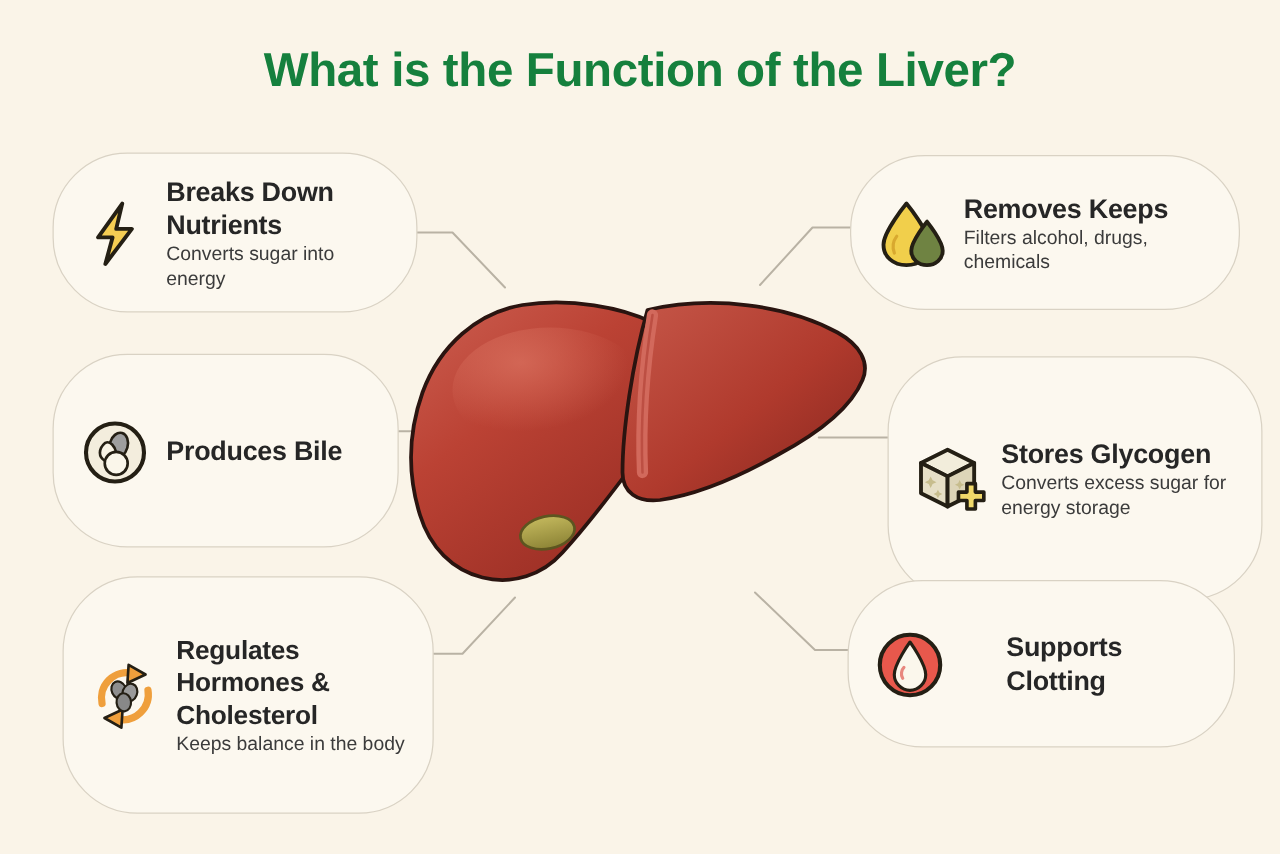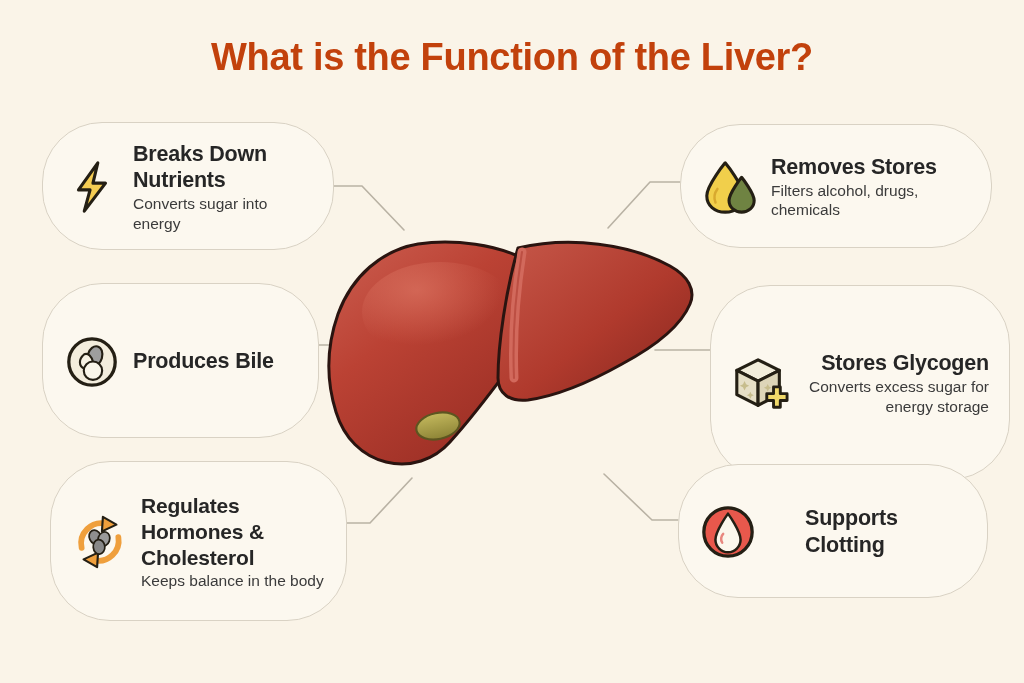--- a/index.html
+++ b/index.html
@@ -23,21 +23,21 @@
   
   #page-title {
     position: absolute;
     top: 36px;
     left: 0;
     width: 1024px;
     text-align: center;
     font-size: 38px;
     font-weight: bold;
     letter-spacing: -0.3px;
-    color: #c2410c;
+    color: #15803d;
   }
 
   
   #connectors {
     position: absolute;
     top: 0; left: 0;
     width: 1024px;
     height: 683px;
     pointer-events: none;
   }
@@ -85,25 +85,25 @@
   .card-desc {
     font-size: 15.5px;
     color: #3b3b3b;
     line-height: 1.28;
     margin-top: 0;
   }
 
   
   #card-breaks-down-nutrients { left: 42px;  top: 122px; width: 292px; height: 128px; }
   #card-produces-bile         { left: 42px;  top: 283px; width: 277px; height: 155px; justify-content: center; }
-  #card-regulates-hormones    { left: 50px;  top: 461px; width: 297px; height: 160px; }
+  #card-regulates-hormones    { left: 50px;  top: 461px; width: 297px; height: 190px; }
 
   
   #card-removes-toxins        { left: 680px; top: 124px; width: 312px; height: 124px; }
-  #card-stores-glycogen       { left: 710px; top: 285px; width: 300px; height: 195px; text-align: right; }
+  #card-stores-glycogen       { left: 710px; top: 285px; width: 300px; height: 195px; }
   #card-supports-clotting     { left: 678px; top: 464px; width: 310px; height: 134px; gap: 36px; }
 
   
   #card-regulates-hormones .card-title { font-size: 21px; }
 </style>
 </head>
 <body>
 
 <div id="stage">
 
@@ -213,21 +213,21 @@
 
   <div class="card" id="card-removes-toxins">
     <div class="card-icon">
       <svg viewBox="0 0 60 60" width="58" height="58">
         <path d="M25 5 C25 5 6 28 6 39 C6 49 14 56 25 56 C36 56 44 49 44 39 C44 28 25 5 25 5 Z" fill="#f1cf4b" stroke="#241f14" stroke-width="3.2" stroke-linejoin="round"></path>
         <path d="M15 46 C13 41 14 36 17 32" fill="none" stroke="#d8a92f" stroke-width="2.6" stroke-linecap="round"></path>
         <path d="M42 20 C42 20 29 36 29 44 C29 51 35 56 42 56 C49 56 55 51 55 44 C55 36 42 20 42 20 Z" fill="#6f8342" stroke="#241f14" stroke-width="3.2" stroke-linejoin="round"></path>
       </svg>
     </div>
     <div class="card-text">
-      <div class="card-title">Removes Stores</div>
+      <div class="card-title">Removes Keeps</div>
       <div class="card-desc">Filters alcohol, drugs, chemicals</div>
     </div>
   </div>
 
   <div class="card" id="card-stores-glycogen">
     <div class="card-icon">
       <svg viewBox="0 0 60 60" width="58" height="58">
         <g stroke="#241f14" stroke-width="3.2" stroke-linejoin="round">
           <path d="M28 5 L50 16 L28 27 L6 16 Z" fill="#f2eddb"></path>
           <path d="M6 16 L6 41 L28 52 L28 27 Z" fill="#e6dfc6"></path>

